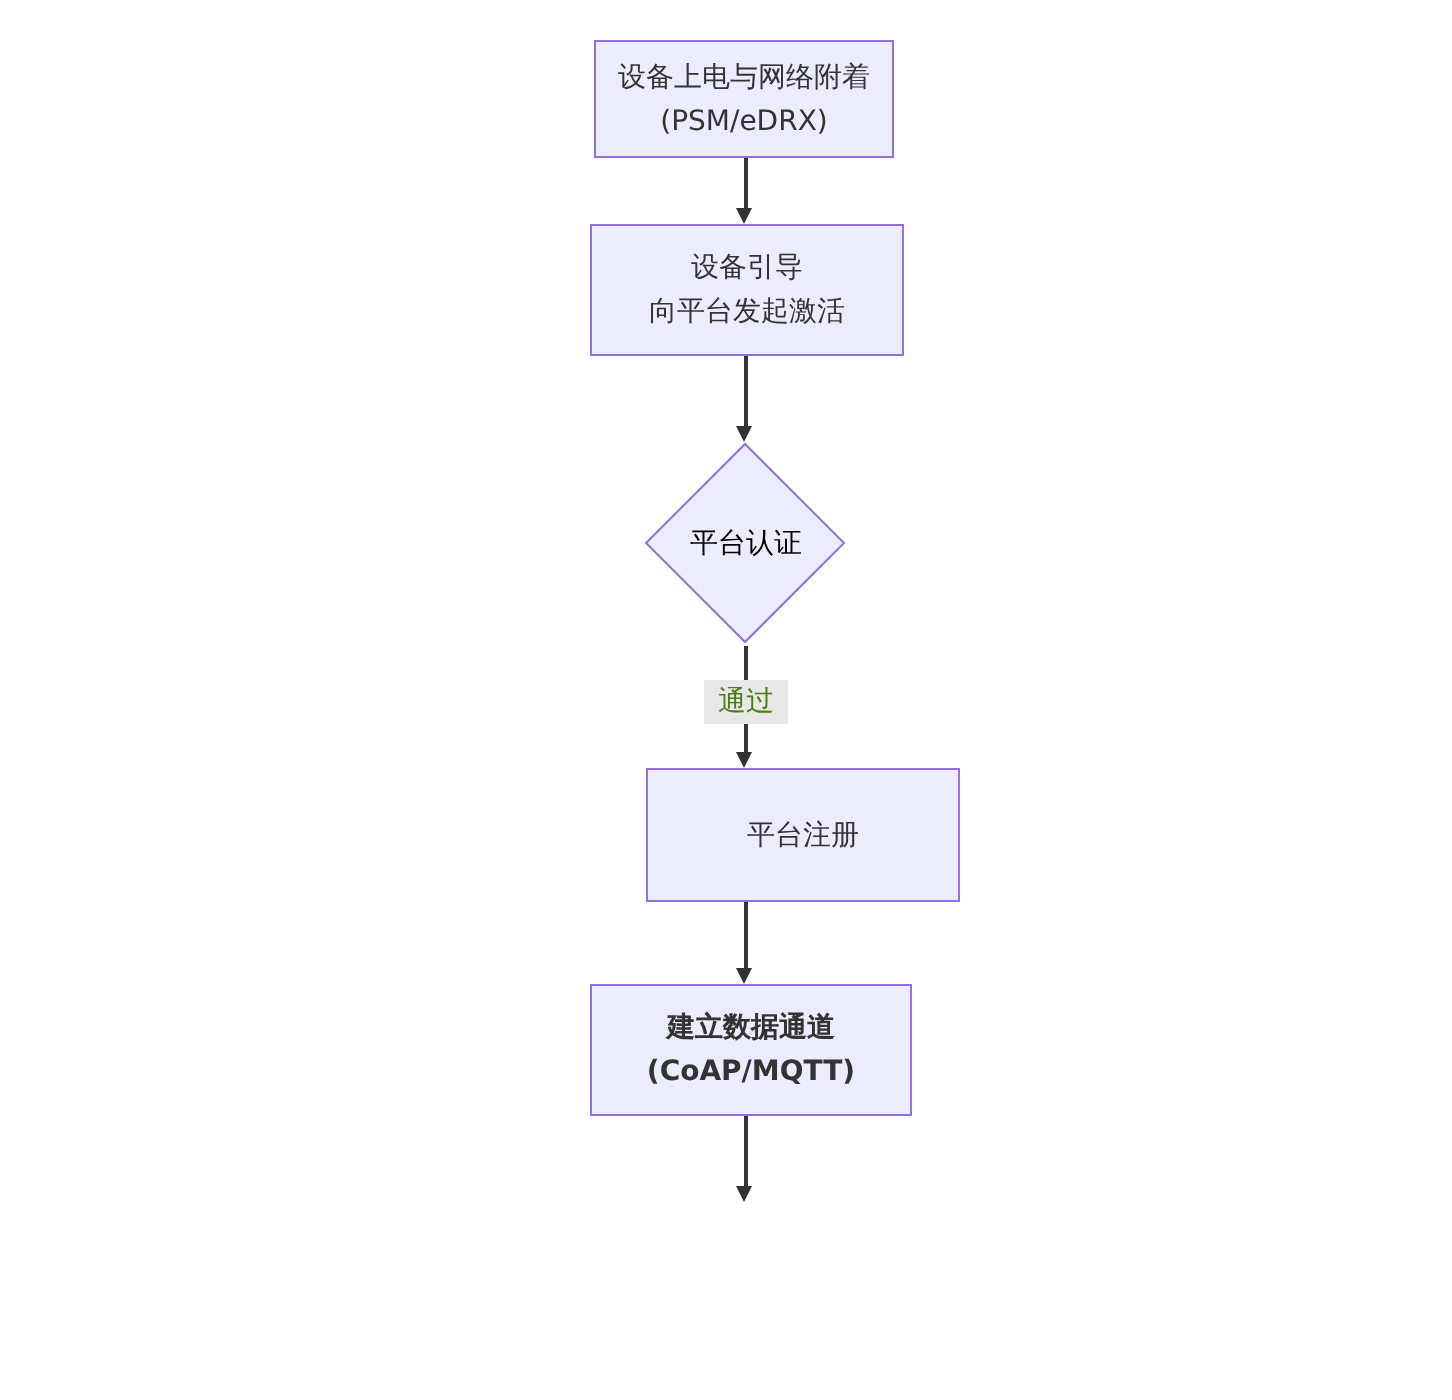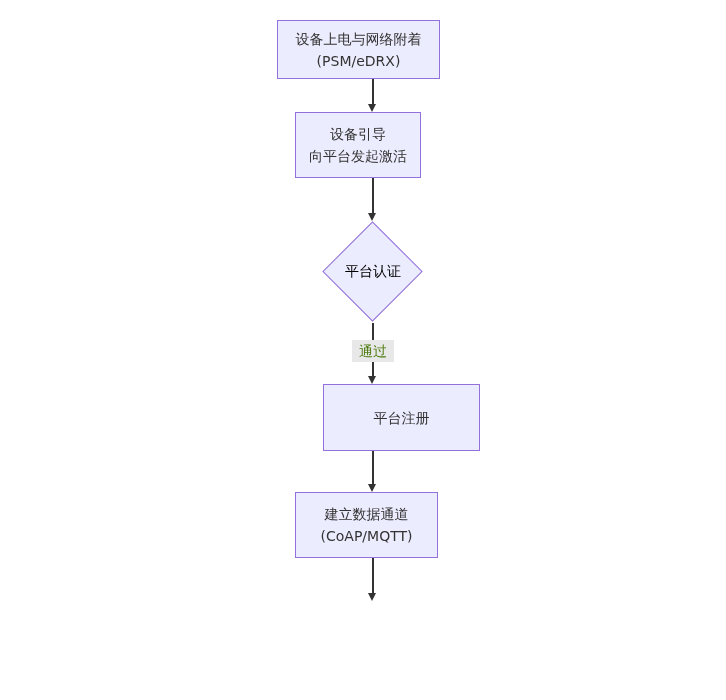--- a/index.html
+++ b/index.html
@@ -77,29 +77,29 @@
     line-height: 20px;
     padding: 1px 7px;
     white-space: nowrap;
   }
 </style>
 </head>
 <body>
 
 <div class="canvas">
 
-  <div class="node" style="left:277px; top:20px; width:163px; height:59px;">
+  <div class="node" style="left:297px; top:20px; width:150px; height:59px;">
     <span>设备上电与网络附着</span>
     <span>(PSM/eDRX)</span>
   </div>
 
   <div class="edge-line" style="left:372px; top:79px; height:25px;"></div>
   <div class="arrowhead" style="left:368px; top:104px;"></div>
 
-  <div class="node" style="left:295px; top:112px; width:126px; height:66px;">
+  <div class="node" style="left:295px; top:112px; width:157px; height:66px;">
     <span>设备引导</span>
     <span>向平台发起激活</span>
   </div>
 
   <div class="edge-line" style="left:372px; top:178px; height:35px;"></div>
   <div class="arrowhead" style="left:368px; top:213px;"></div>
 
   <div class="diamond-wrap" style="left:322px; top:221px; width:102px; height:102px;">
     <div class="diamond-shape"></div>
     <div class="diamond-label">平台认证</div>
@@ -109,21 +109,21 @@
   <div class="edge-label" style="left:373px; top:340px;">通过</div>
   <div class="arrowhead" style="left:368px; top:376px;"></div>
 
   <div class="node" style="left:295px; top:384px; width:157px; height:67px;margin-left:28px;">
     <span>平台注册</span>
   </div>
 
   <div class="edge-line" style="left:372px; top:451px; height:33px;"></div>
   <div class="arrowhead" style="left:368px; top:484px;"></div>
 
-  <div class="node" style="left:295px; top:492px; width:143px; height:66px;">
+  <div class="node" style="left:295px; top:492px; width:161px; height:66px;font-weight:bold;">
     <span>建立数据通道</span>
     <span>(CoAP/MQTT)</span>
   </div>
 
   <div class="edge-line" style="left:372px; top:558px; height:35px;"></div>
   <div class="arrowhead" style="left:368px; top:593px;"></div>
 
 
 </div>
 

